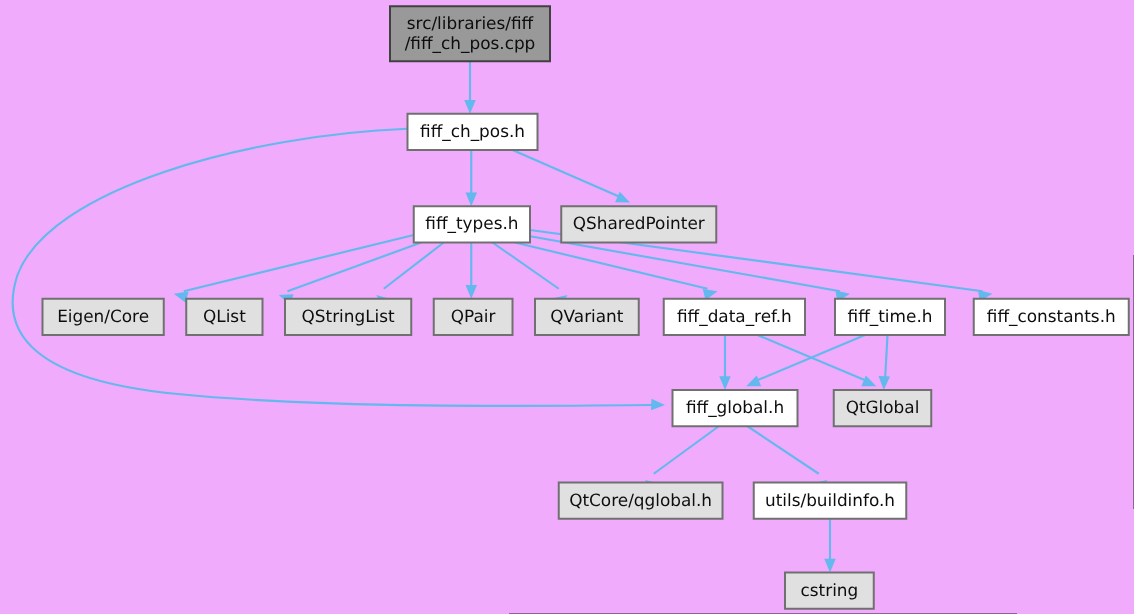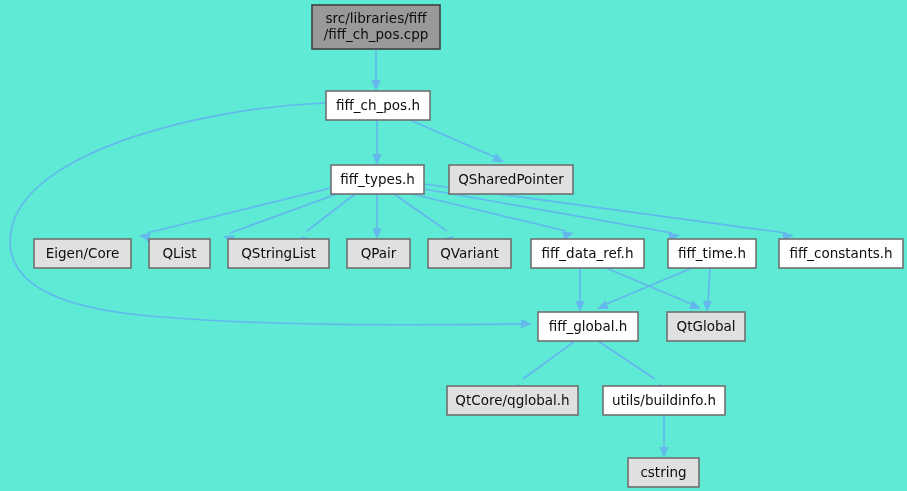--- a/index.html
+++ b/index.html
@@ -4,21 +4,21 @@
 <style>
   html, body {
     margin: 0;
     padding: 0;
     background: #000000;
   }
   #graph-root {
     position: relative;
     width: 907px;
     height: 491px;
-    background: #5eead4;
+    background: #f0abfc;
     overflow: hidden;
     font-family: "DejaVu Sans", "Liberation Sans", sans-serif;
   }
   svg.graph-canvas {
     position: absolute;
     left: 0;
     top: 0;
     width: 907px;
     height: 491px;
     display: block;

